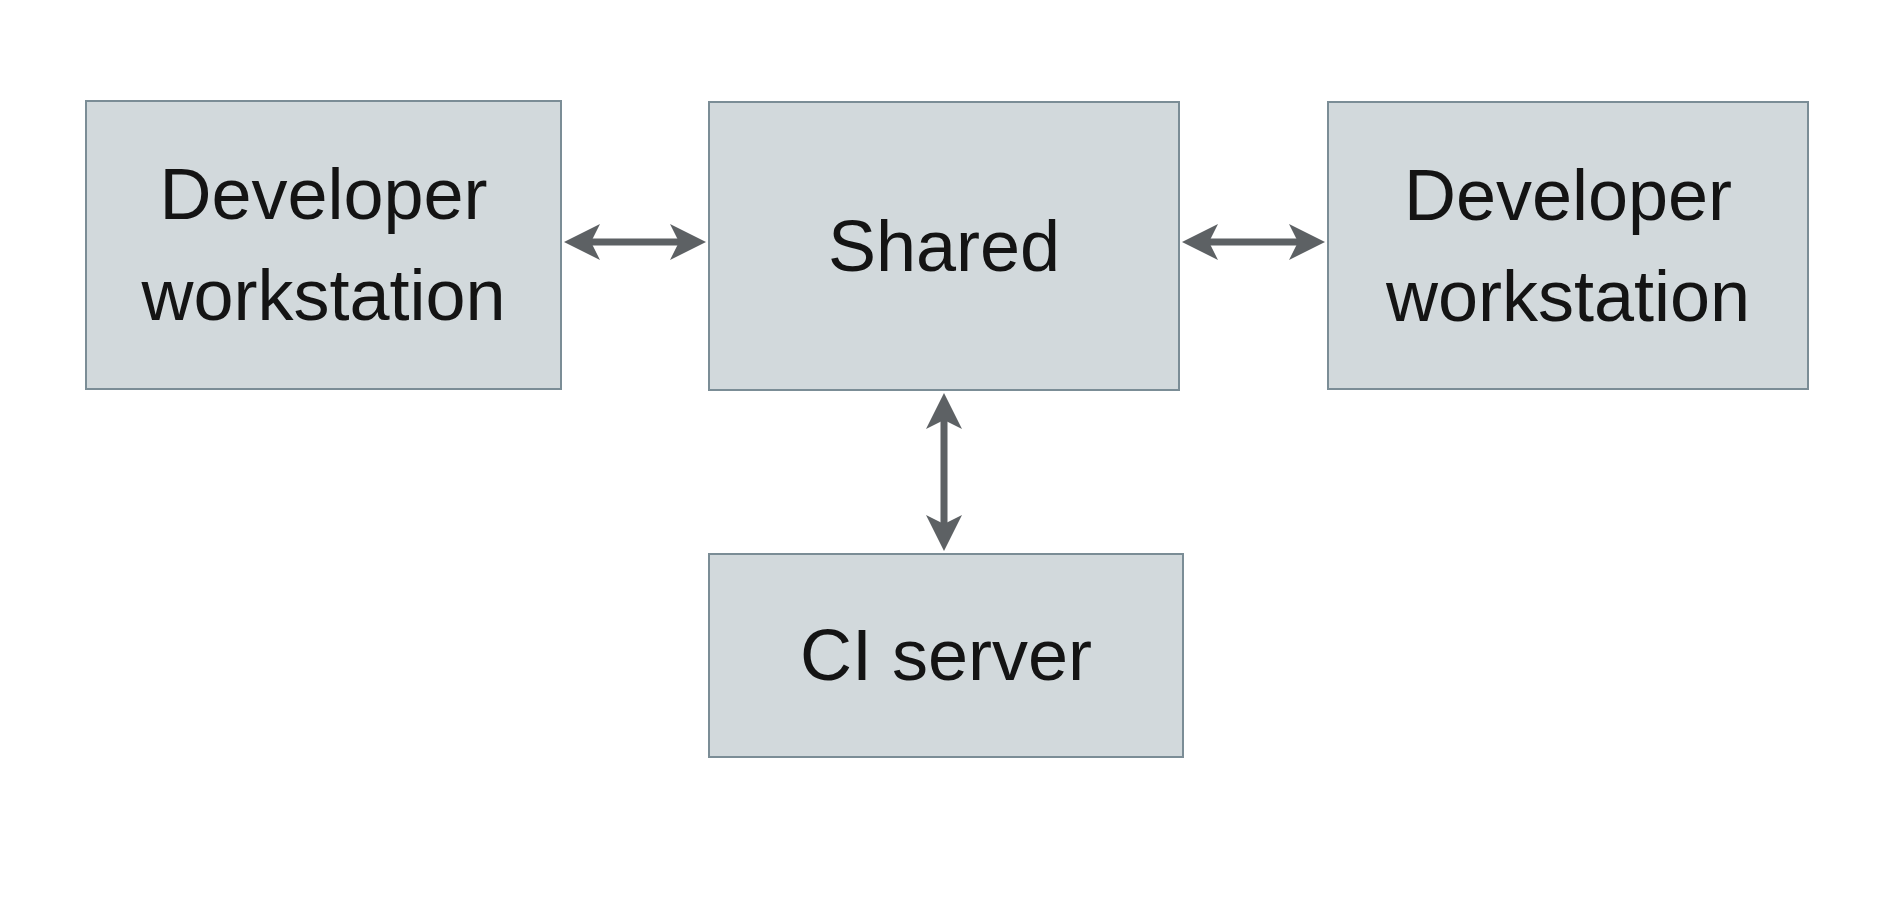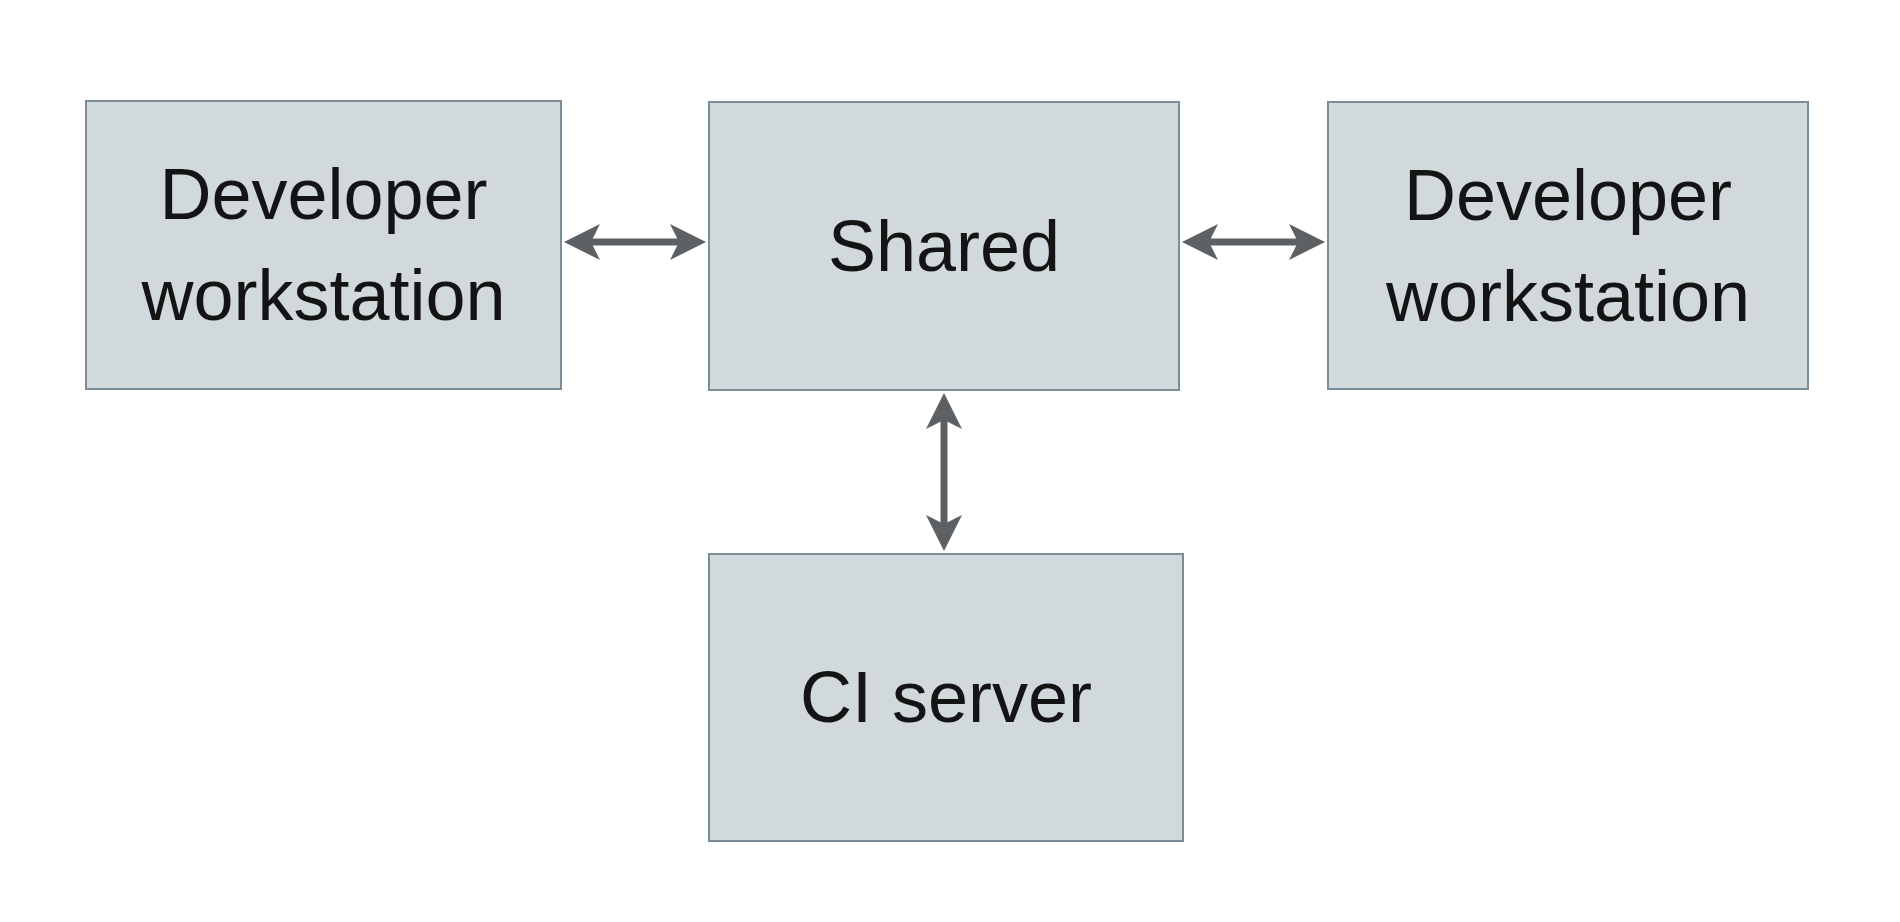--- a/index.html
+++ b/index.html
@@ -55,21 +55,21 @@
     </div>
   </div>
 
   <div class="node" style="left:1327px; top:101px; width:482px; height:289px;">
     <div class="node-label">
       <span>Developer</span>
       <span>workstation</span>
     </div>
   </div>
 
-  <div class="node" style="left:708px; top:553px; width:476px; height:289px;">
+  <div class="node" style="left:708px; top:553px; width:476px; height:205px;">
     <div class="node-label">
       <span>CI server</span>
     </div>
   </div>
 
   <svg class="arrow" style="left:562px; top:220px;" width="146" height="44" viewBox="0 0 146 44" aria-hidden="true">
     <path d="M2,22 L38,4 L29,22 L38,40 Z" fill="#5d6164"></path>
     <rect x="29" y="18.5" width="88" height="7" fill="#5d6164"></rect>
     <path d="M144,22 L108,4 L117,22 L108,40 Z" fill="#5d6164"></path>
   </svg>

